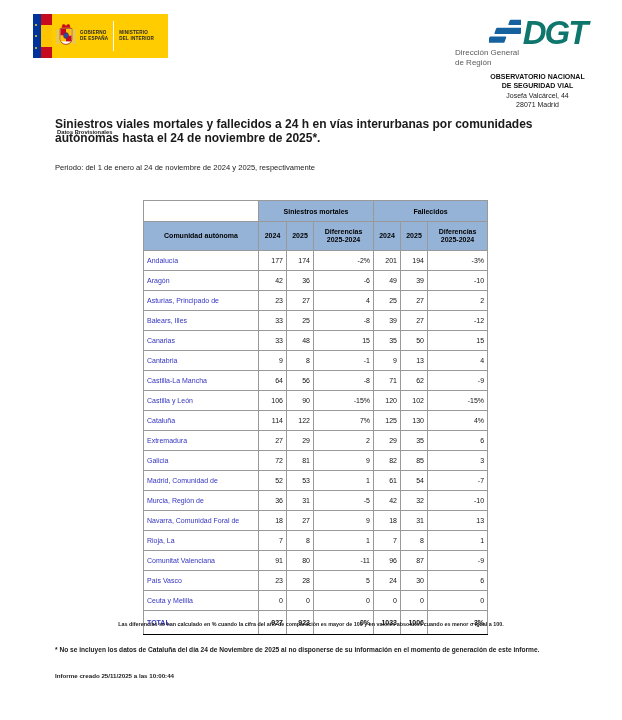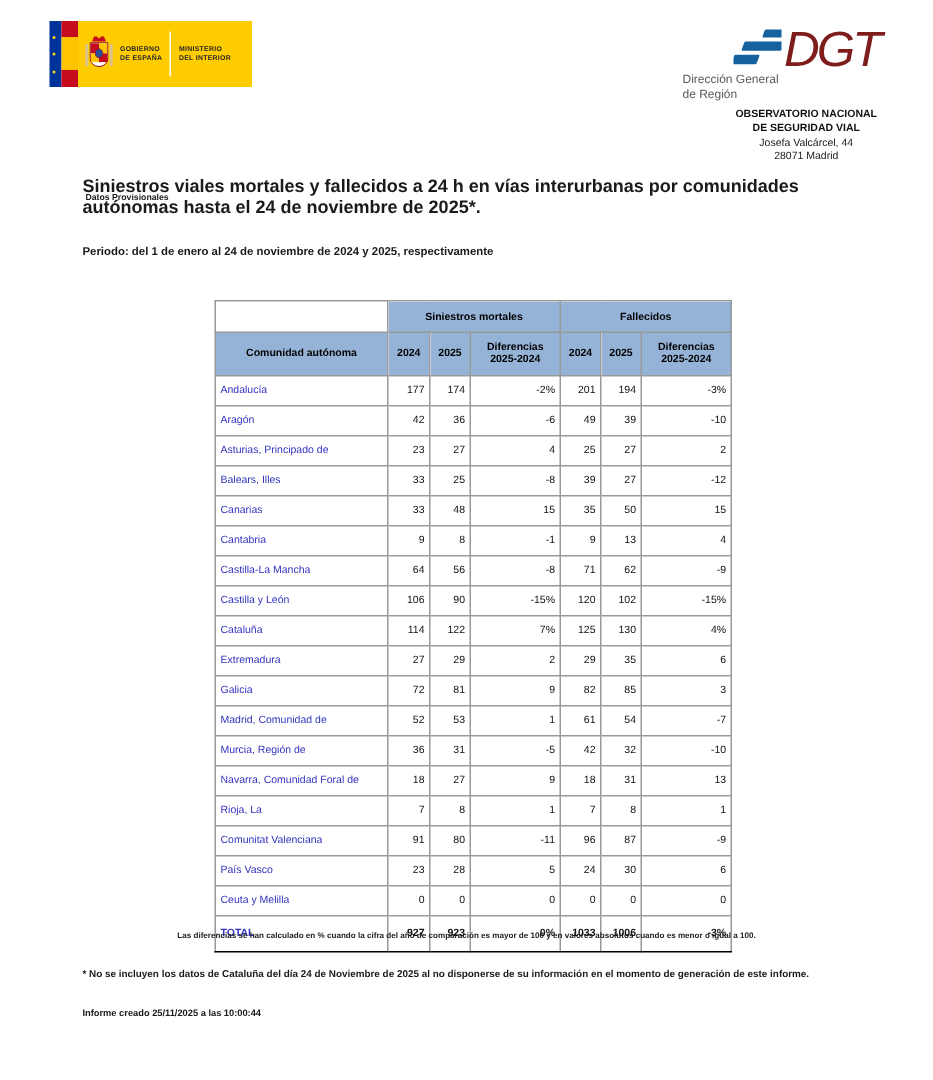--- a/index.html
+++ b/index.html
@@ -17,29 +17,29 @@
   .flag-strip { width:11px; background:linear-gradient(to bottom,#C60B1E 0 25%, #FFC400 25% 75%, #C60B1E 75% 100%); }
   .yellow-box { flex:1; background:#FFCC00; display:flex; align-items:center; padding:0 4px; }
   .coat { width:20px; height:30px; flex:0 0 auto; margin-right:4px; }
   .gov-text { font-size:4.6px; font-weight:bold; color:#262626; line-height:1.35; letter-spacing:0.2px; }
   .logo-divider { width:1px; height:30px; background:#ffffff; margin:0 5px; }
 
   
   .dgt-block { position:absolute; left:455px; top:12px; width:165px; text-align:center; }
   .dgt-row { display:flex; justify-content:center; align-items:flex-end; height:36px; }
   .dgt-icon { width:32px; height:30px; margin-right:2px; }
-  .dgt-acronym { font-size:33px; font-weight:normal; font-style:italic; color:#7f1d1d; letter-spacing:-2px; line-height:0.95; }
+  .dgt-acronym { font-size:33px; font-weight:bold; font-style:italic; color:#0f766e; letter-spacing:-2px; line-height:0.95; }
   .dgt-name { font-size:8px; color:#5a5a5a; line-height:1.2; text-align:left; padding-right:14px; margin-top:0; }
   .dgt-org { font-size:7px; font-weight:bold; color:#111; line-height:1.3; margin-top:5px; }
   .dgt-addr { font-size:7px; color:#222; line-height:1.3; margin-top:1px; }
 
   
   .report-title { position:absolute; left:55px; top:117px; width:535px; font-size:12px; font-weight:bold; color:#1a1a1a; }
   .report-subtitle { position:absolute; left:57px; top:129px; font-size:5.8px; font-weight:bold; color:#1a1a1a; }
-  .report-period { position:absolute; left:55px; top:163px; font-size:7.6px; font-weight:bold; }
+  .report-period { position:absolute; left:55px; top:163px; font-size:7.6px; font-weight:normal; }
 
   
   .stats-table { position:absolute; left:143px; top:200px; border-collapse:collapse; table-layout:fixed; width:344px; font-size:7px; }
   .stats-table th, .stats-table td { border:1px solid #999999; padding:0 3px; overflow:hidden; }
   .stats-table thead th { background:#95B3D7; font-weight:bold; text-align:center; color:#000; }
   .stats-table .corner { background:#ffffff; }
   .stats-table .group-row th { height:21px; }
   .stats-table .colh-row th { height:29px; line-height:1.15; }
   .stats-table tbody tr { height:20px; }
   .stats-table td.name { text-align:left; color:#3333BF; }

